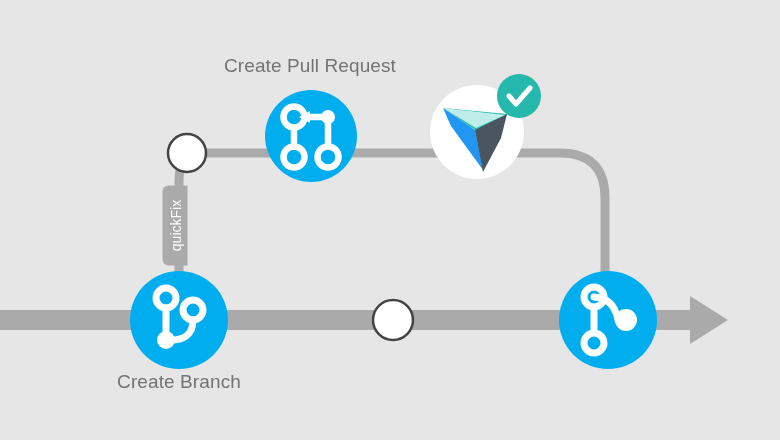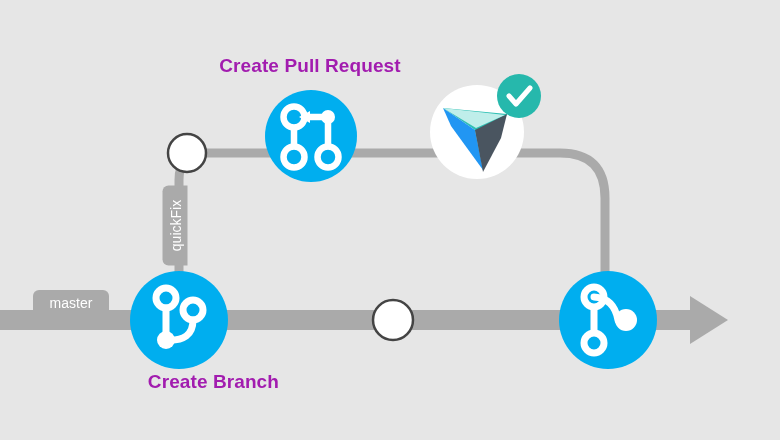--- a/index.html
+++ b/index.html
@@ -18,38 +18,37 @@
   #flow-svg {
     position: absolute;
     left: 0;
     top: 0;
     width: 780px;
     height: 440px;
   }
   .node-label {
     position: absolute;
     font-family: "Liberation Sans", sans-serif;
-    font-weight: bold;
+    font-weight: normal;
     font-size: 19px;
-    color: #a21caf;
+    color: #737373;
     letter-spacing: 0.1px;
     white-space: nowrap;
     text-align: center;
   }
   #label-create-pull-request {
     left: 0;
     top: 55px;
     width: 620px;
     text-align: center;
   }
   #label-create-branch {
     left: 79px;
     top: 371px;
     width: 200px;
-    text-align: right;
   }
   #label-merge-branch {
     left: 509px;
     top: 371px;
     width: 200px;
   }
   .branch-tag {
     position: absolute;
     background: #aaaaaa;
     color: #ffffff;
@@ -152,21 +151,20 @@
 
         <path d="M -14 -23 Q 6 -22 10 0"></path>
         <circle cx="18" cy="0" r="11" fill="#ffffff" stroke="none"></circle>
       </g>
     </g>
 
     <circle cx="187" cy="153" r="19" fill="#ffffff" stroke="#444444" stroke-width="2.5"></circle>
     <circle cx="393" cy="320" r="20" fill="#ffffff" stroke="#444444" stroke-width="2.5"></circle>
   </svg>
 
-  <div class="branch-tag" id="tag-master">master</div>
 
   <div class="branch-tag" id="tag-quickfix">quickFix</div>
 
   <div class="node-label" id="label-create-pull-request">Create Pull Request</div>
 
   <div class="node-label" id="label-create-branch">Create Branch</div>
 
 
 </div>
 

